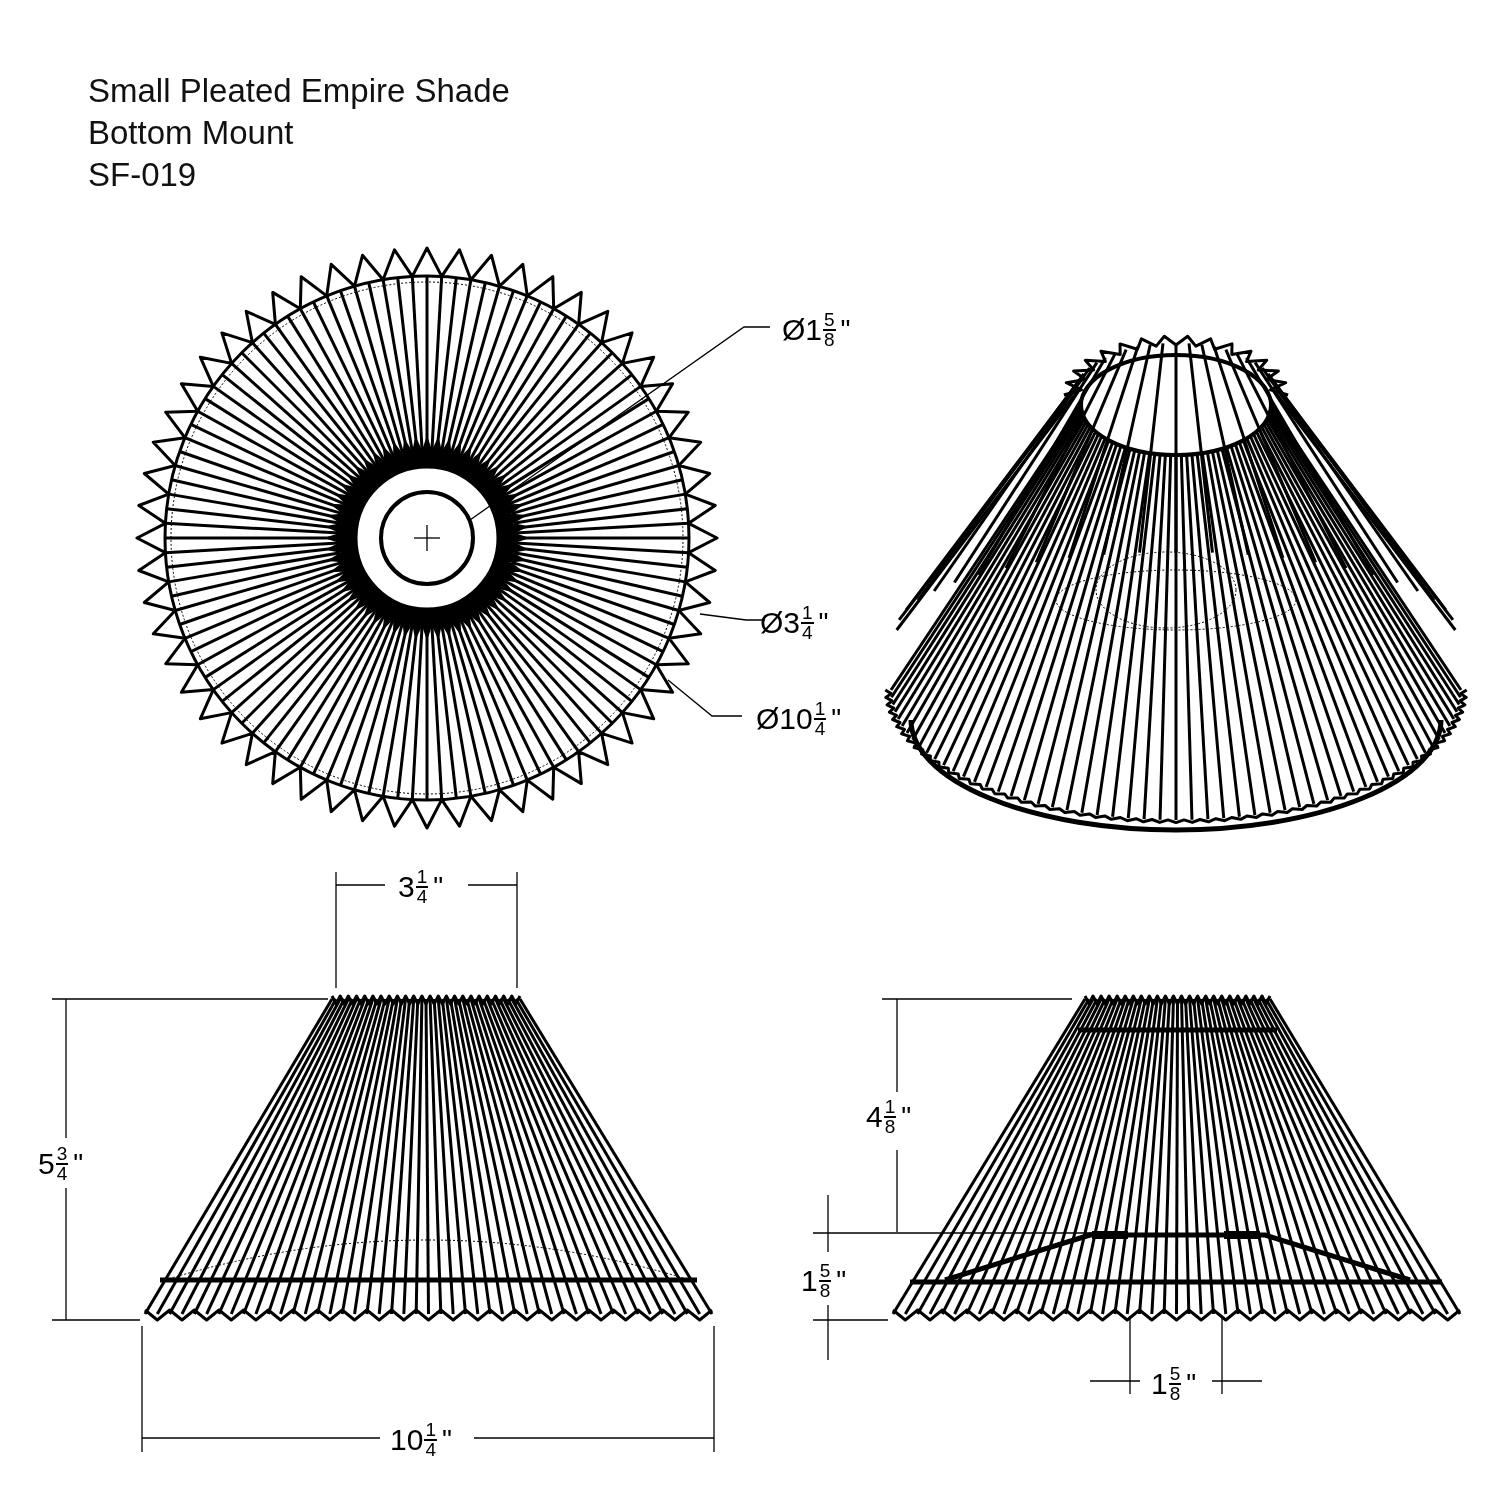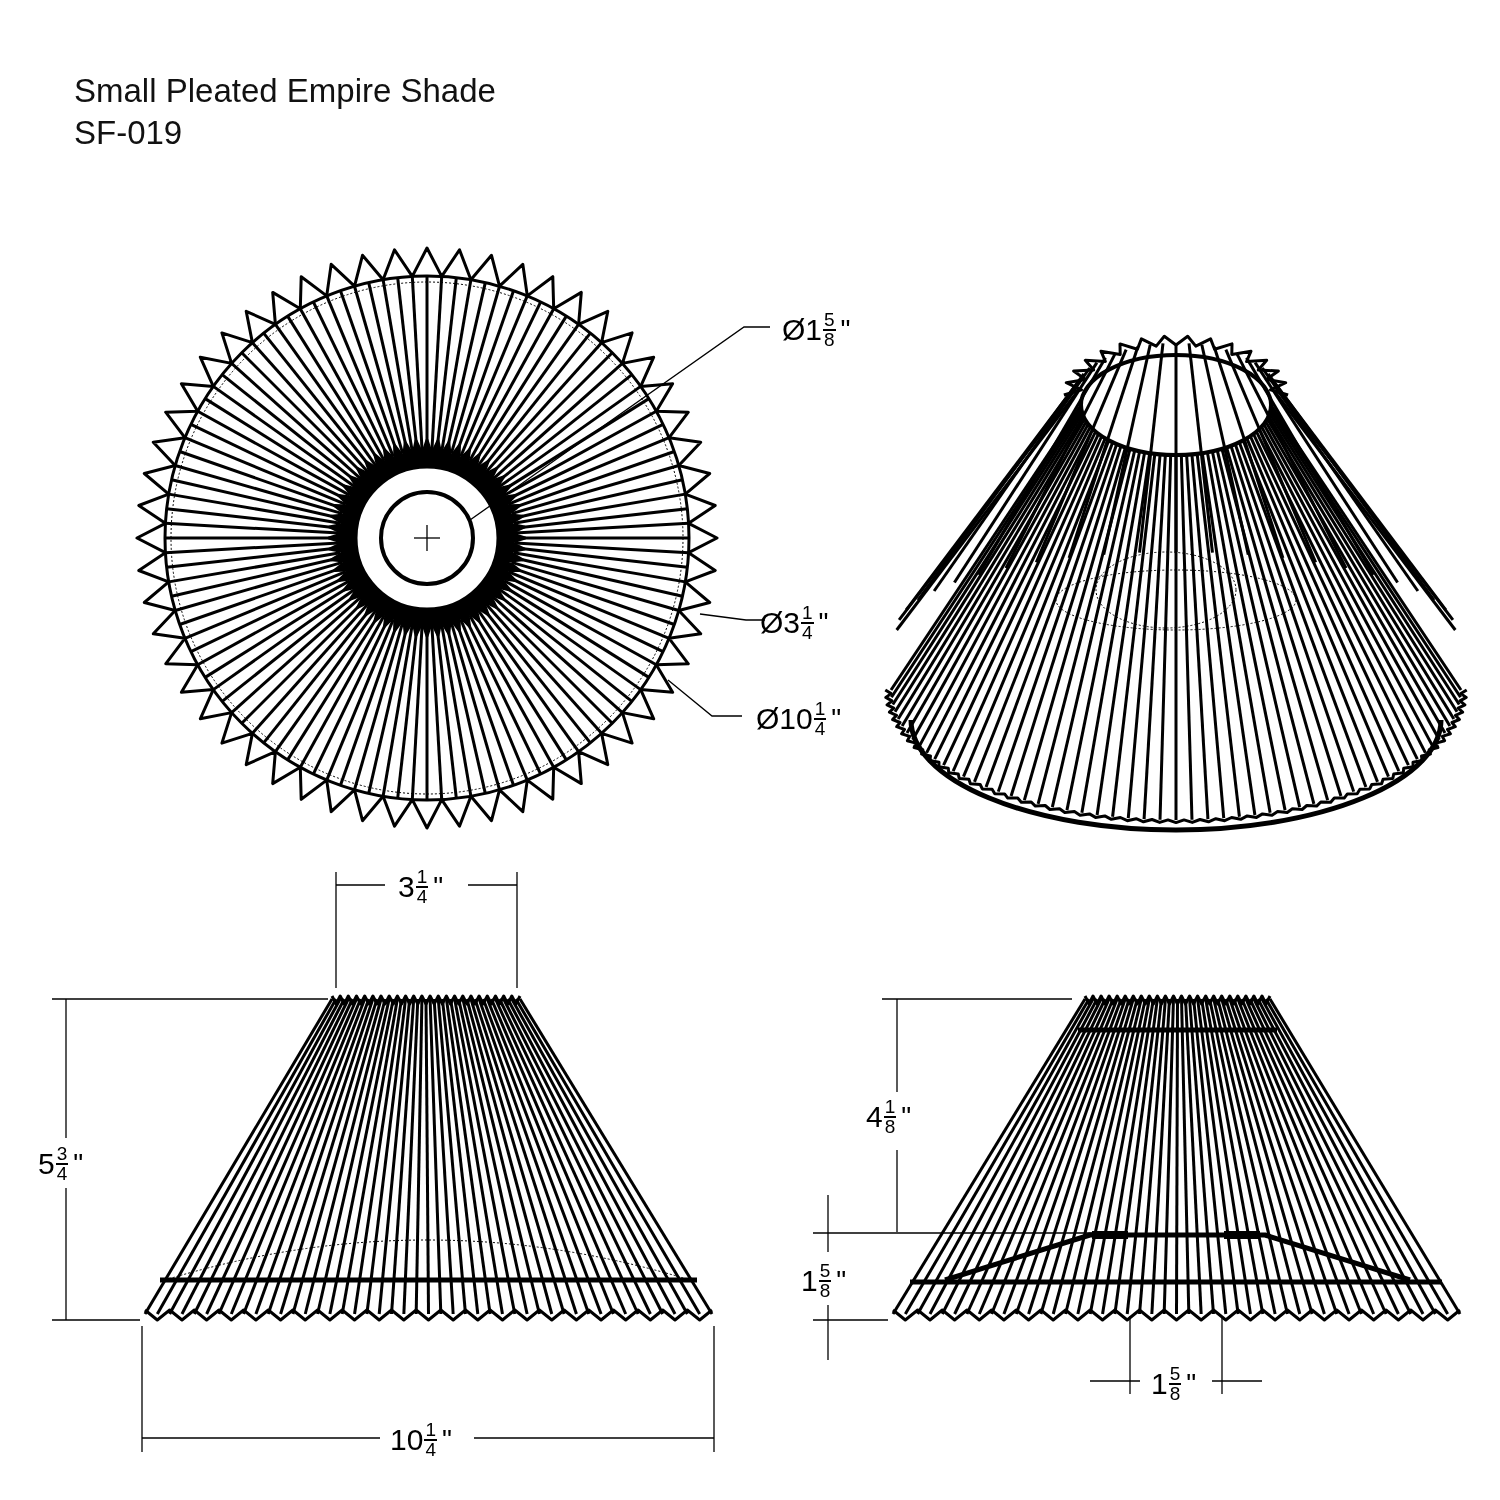--- a/index.html
+++ b/index.html
@@ -1,32 +1,33 @@
 <!DOCTYPE html>
 <html><head>
 <meta charset="utf-8">
 <style>
   html, body { margin: 0; padding: 0; background: #ffffff; }
   body { width: 1500px; height: 1500px; position: relative; overflow: hidden;
          font-family: "Liberation Sans", "DejaVu Sans", sans-serif; color: #000; }
-  .title-block { position: absolute; left: 74px; top: 70px; }
+  .title-block { position: absolute; left: 88px; top: 70px; }
   .title-line { font-size: 33px; line-height: 42px; color: #111; white-space: nowrap; }
   svg.drawing { position: absolute; left: 0; top: 0; }
   .dim { position: absolute; font-size: 30px; line-height: 1; color: #000; white-space: nowrap;
          display: flex; align-items: center; }
   .dim .frac { display: inline-flex; flex-direction: column; align-items: center;
                font-size: 19px; line-height: 18px; margin: 0 1px; }
   .dim .frac .num { border-bottom: 2px solid #000; padding: 0 1px; }
   .dim .inch { font-size: 28px; margin-left: 4px; }
 </style>
 </head>
 <body>
 
 <div class="title-block">
   <div class="title-line">Small Pleated Empire Shade</div>
+  <div class="title-line">Bottom Mount</div>
   <div class="title-line">SF-019</div>
 </div>
 
 <svg class="drawing" width="1500" height="1500" viewBox="0 0 1500 1500">
 
   <g id="top-view" stroke="#000" fill="none" stroke-linejoin="round">
       <path d="M427.0,248.0L441.7,276.4L459.5,249.8L470.9,279.7L491.5,255.3L499.5,286.2L522.8,264.3L527.3,295.9L552.8,276.7L553.7,308.7L581.3,292.4L578.6,324.3L607.8,311.3L601.6,342.6L632.1,332.9L622.4,363.4L653.7,357.2L640.7,386.4L672.6,383.7L656.3,411.3L688.3,412.2L669.1,437.7L700.7,442.2L678.8,465.5L709.7,473.5L685.3,494.1L715.2,505.5L688.6,523.3L717.0,538.0L688.6,552.7L715.2,570.5L685.3,581.9L709.7,602.5L678.8,610.5L700.7,633.8L669.1,638.3L688.3,663.8L656.3,664.7L672.6,692.3L640.7,689.6L653.7,718.8L622.4,712.6L632.1,743.1L601.6,733.4L607.8,764.7L578.6,751.7L581.3,783.6L553.7,767.3L552.8,799.3L527.3,780.1L522.8,811.7L499.5,789.8L491.5,820.7L470.9,796.3L459.5,826.2L441.7,799.6L427.0,828.0L412.3,799.6L394.5,826.2L383.1,796.3L362.5,820.7L354.5,789.8L331.2,811.7L326.7,780.1L301.2,799.3L300.3,767.3L272.7,783.6L275.4,751.7L246.2,764.7L252.4,733.4L221.9,743.1L231.6,712.6L200.3,718.8L213.3,689.6L181.4,692.3L197.7,664.7L165.7,663.8L184.9,638.3L153.3,633.8L175.2,610.5L144.3,602.5L168.7,581.9L138.8,570.5L165.4,552.7L137.0,538.0L165.4,523.3L138.8,505.5L168.7,494.1L144.3,473.5L175.2,465.5L153.3,442.2L184.9,437.7L165.7,412.2L197.7,411.3L181.4,383.7L213.3,386.4L200.3,357.2L231.6,363.4L221.9,332.9L252.4,342.6L246.2,311.3L275.4,324.3L272.7,292.4L300.3,308.7L301.2,276.7L326.7,295.9L331.2,264.3L354.5,286.2L362.5,255.3L383.1,279.7L394.5,249.8L412.3,276.4Z" stroke-width="3"></path>
       <circle cx="427" cy="538" r="262" stroke-width="3"></circle>
       <circle cx="427" cy="538" r="256" stroke-width="1" stroke-dasharray="2 2"></circle>
       <line x1="515" y1="538" x2="689" y2="538" stroke-width="3"></line>

